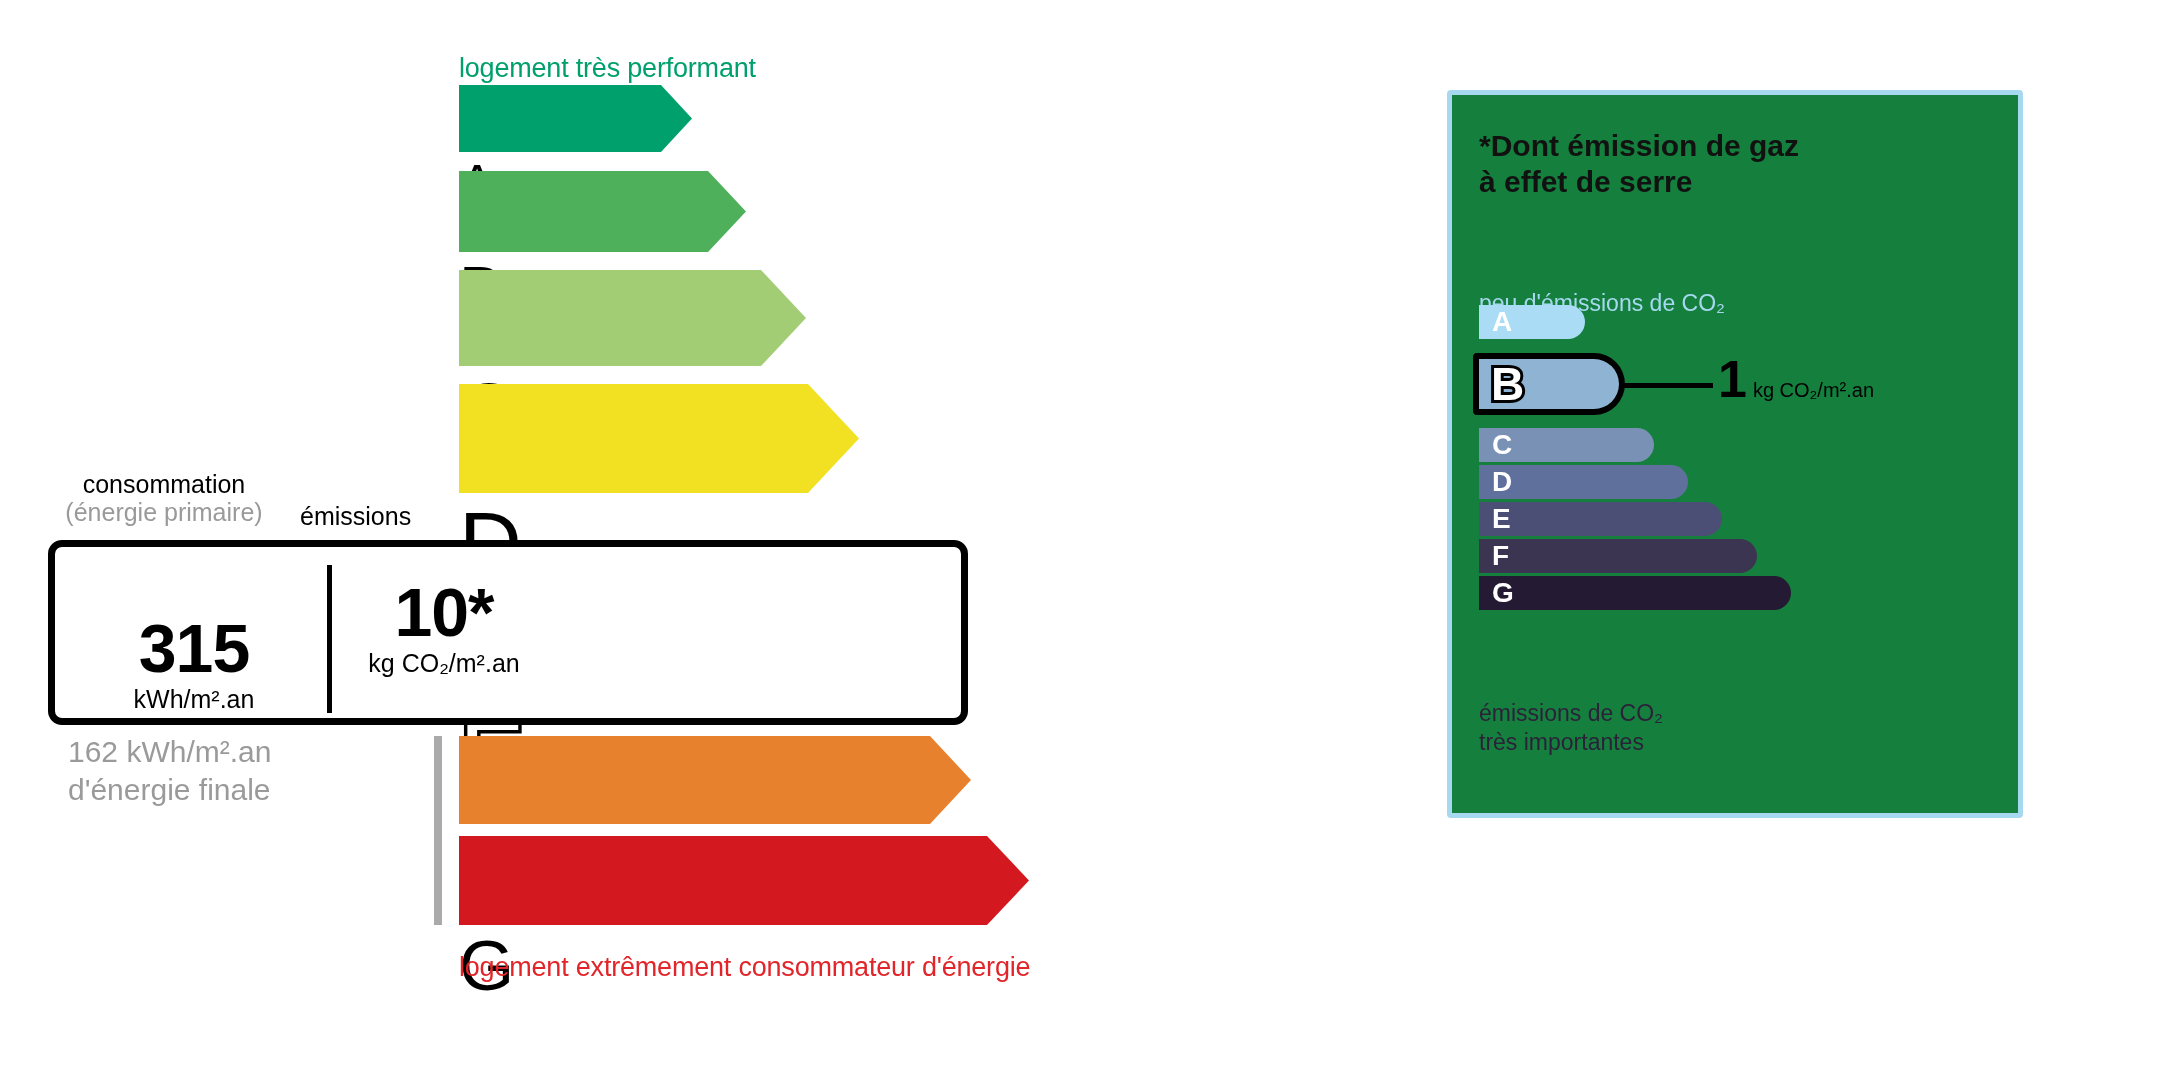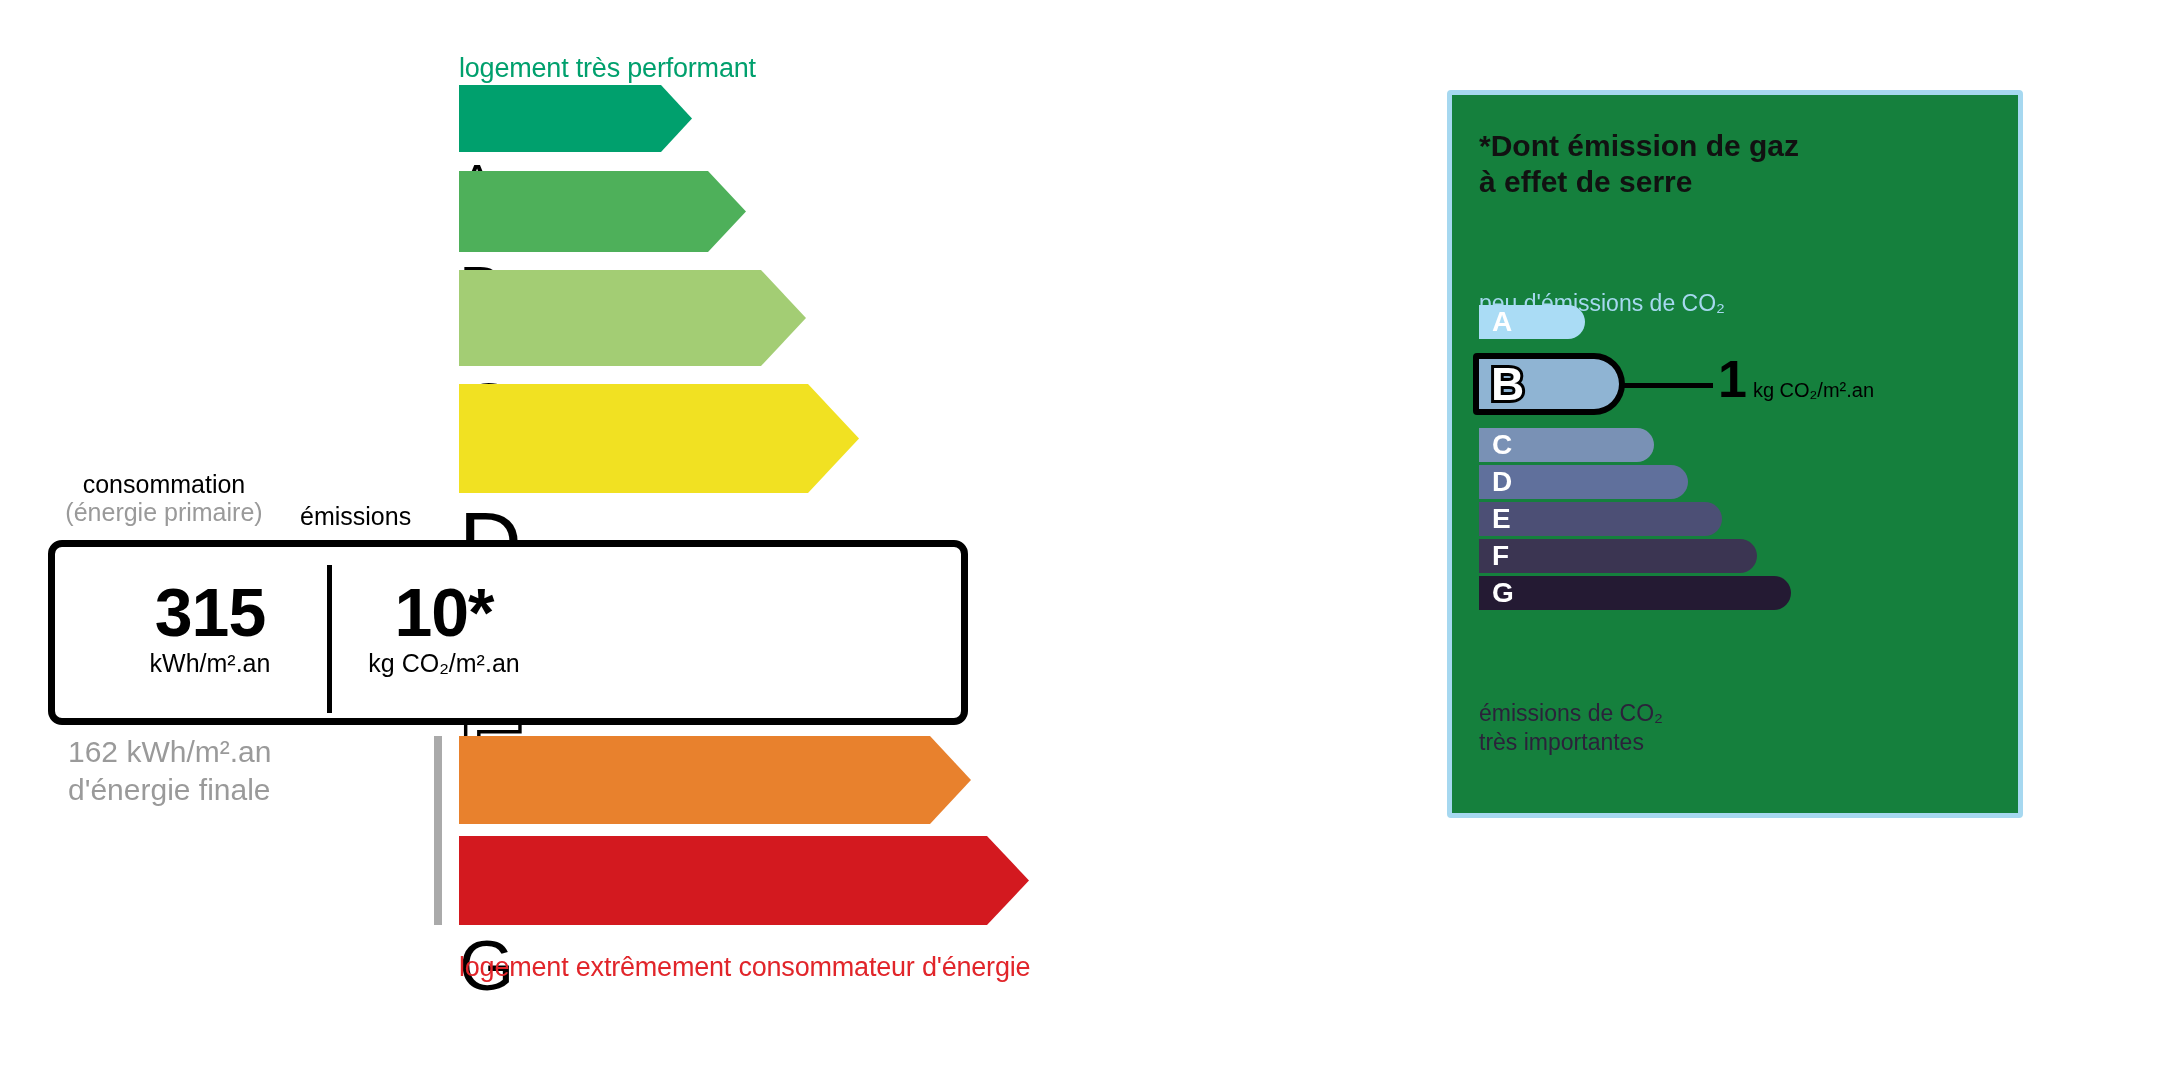--- a/index.html
+++ b/index.html
@@ -77,21 +77,21 @@
     font-size: 68px;
     font-weight: bold;
     line-height: 1.05;
     letter-spacing: -1px;
   }
   .value-unit {
     font-size: 25px;
     line-height: 1.1;
     margin-top: 2px;
   }
-  #cell-consumption { left: 26px; width: 258px; }
+  #cell-consumption { left: 10px; width: 258px; margin-top: 36px; }
   #cell-emissions   { left: 289px; width: 200px; }
 
   
   #label-consumption {
     position: absolute;
     left: 44px;
     top: 471px;
     width: 240px;
     text-align: center;
     font-size: 25px;

